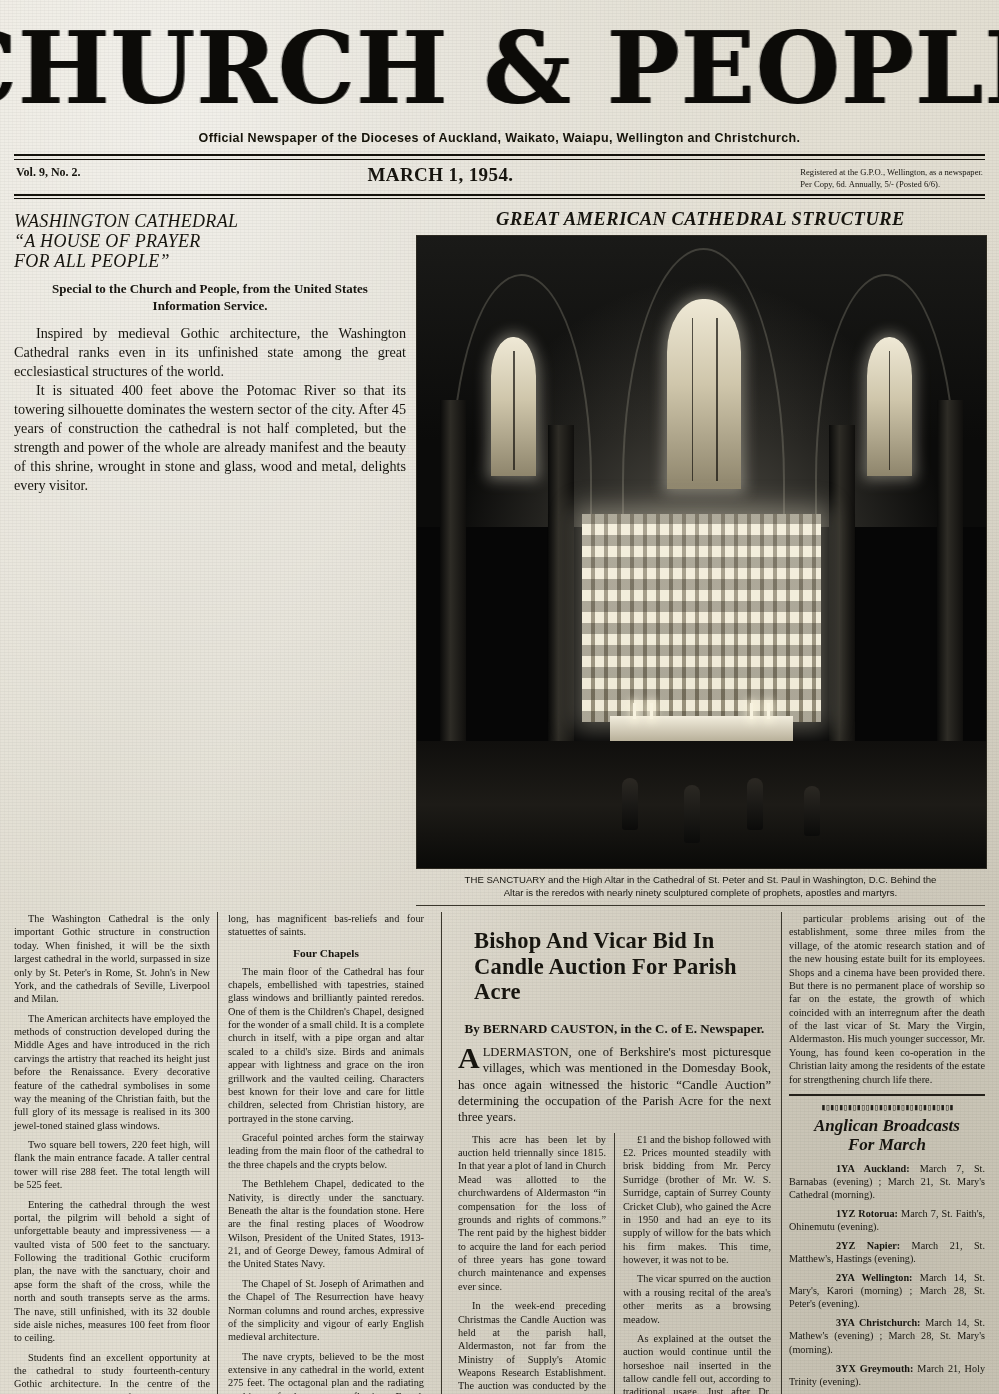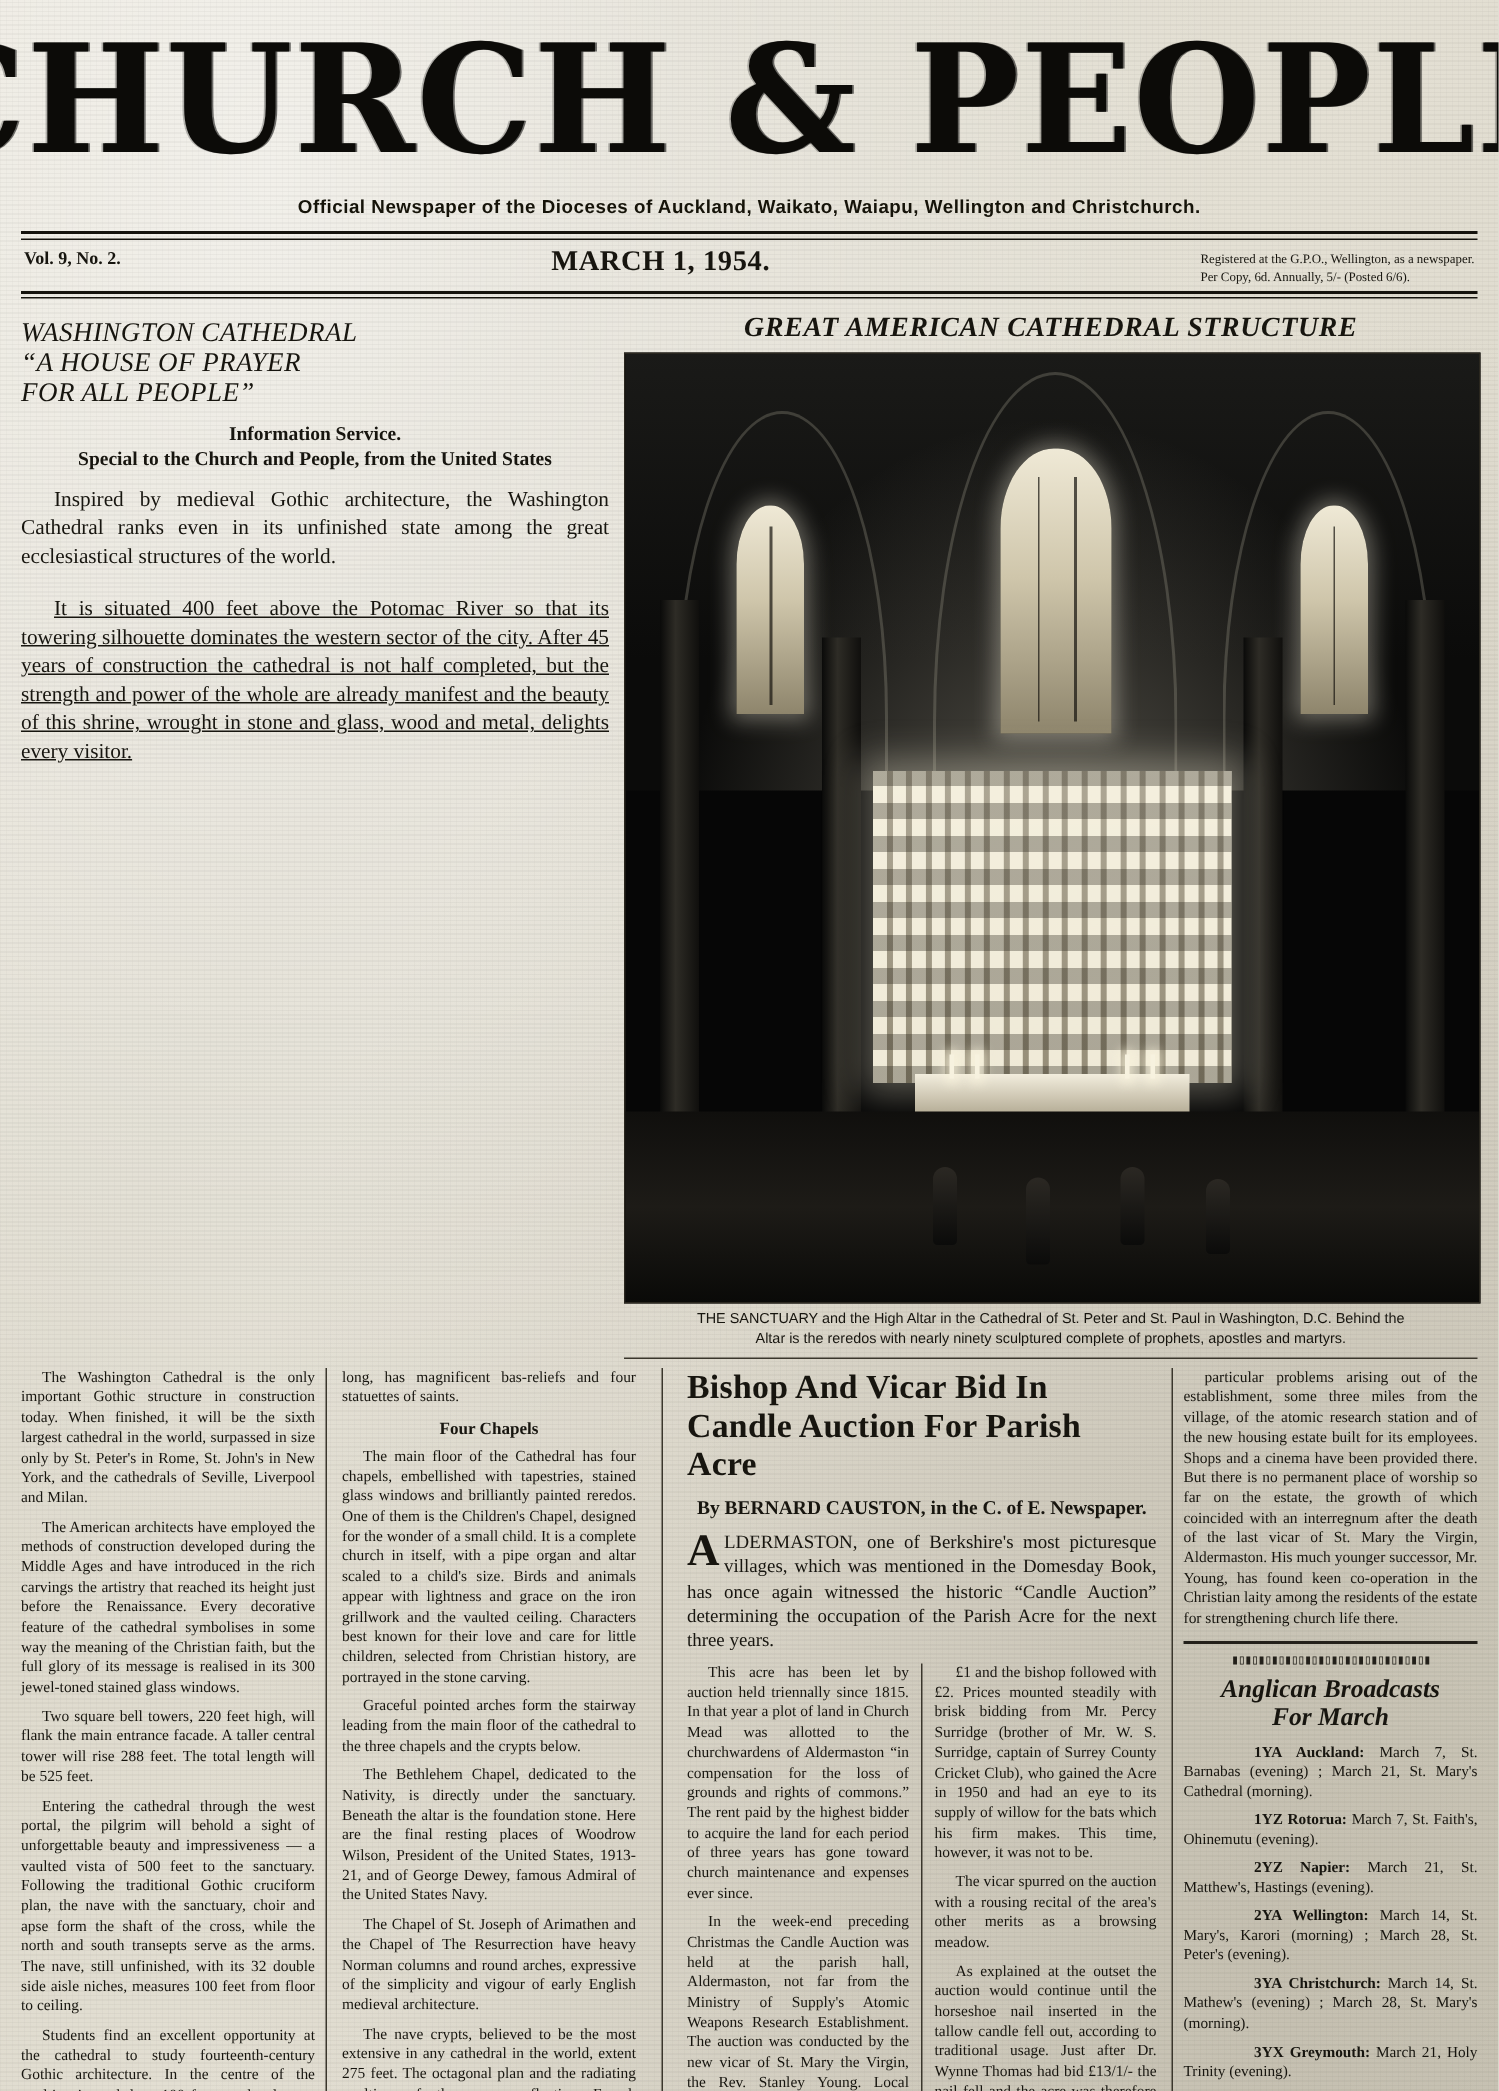--- a/index.html
+++ b/index.html
@@ -87,21 +87,21 @@
   }
   .deck div{white-space:nowrap;}
   .byline-special{
     text-align:center;font-weight:700;font-size:13px;
     margin:10px 0 2px 0;line-height:1.3;
   }
   .lead{
     font-size:14.2px;line-height:1.34;text-align:justify;
     margin:9px 0 0 0;text-indent:22px;
   }
-  .lead.second{margin-top:16px;text-decoration:underline;}
+  .lead.second{margin-top:0;}
 
   .photo-head{
     text-align:center;font-style:italic;font-weight:700;
     font-size:18.5px;letter-spacing:.5px;margin:2px 0 5px 0;
   }
   .photo{
     width:100%;height:632px;
     border:1px solid #2a271f;
     position:relative;overflow:hidden;
     background:#060606;
@@ -173,21 +173,21 @@
     text-align:center;font-weight:700;font-size:11.4px;
     margin:7px 0 4px 0;text-indent:0;font-family:"Liberation Serif",serif;
   }
   .colA{width:196px;flex:0 0 196px;border-right:1px solid #3a362c;padding-right:7px;}
   .colB{width:196px;flex:0 0 196px;padding-right:7px;}
   .vsep{width:1px;background:#3a362c;flex:0 0 1px;}
 
   .mid-block{flex:1;padding-left:6px;}
   .story-head{
     font-family:"Liberation Serif",serif;font-weight:700;
-    font-size:22.5px;line-height:1.14;margin:0;letter-spacing:.2px;
+    font-size:22.5px;line-height:1.14;margin:16px;letter-spacing:.2px;
   }
   .story-byline{
     font-weight:700;font-size:13px;text-align:center;margin:8px 0 7px 0;
   }
   .story-lead{
     font-size:12.6px;line-height:1.3;text-align:justify;margin:0 0 7px 0;
   }
   .dropcap{
     float:left;font-size:30px;line-height:.82;font-weight:700;
     padding:1px 3px 0 0;margin-top:1px;
@@ -234,22 +234,22 @@
 
     <div class="top-wrap">
 
       <div class="left-top">
         <div class="deck">
           <div>WASHINGTON CATHEDRAL</div>
           <div>“A HOUSE OF PRAYER</div>
           <div>FOR ALL PEOPLE”</div>
         </div>
         <div class="byline-special">
+          <div>Special to the Church and People, from the United States</div>
           <div>Information Service.</div>
-          <div>Special to the Church and People, from the United States</div>
         </div>
         <p class="lead">Inspired by medieval Gothic architecture, the Washington Cathedral ranks even in its unfinished state among the great ecclesiastical structures of the world.</p>
         <p class="lead second">It is situated 400 feet above the Potomac River so that its towering silhouette dominates the western sector of the city. After 45 years of construction the cathedral is not half completed, but the strength and power of the whole are already manifest and the beauty of this shrine, wrought in stone and glass, wood and metal, delights every visitor.</p>
       </div>
 
       <div class="right-top">
         <div class="photo-head">GREAT AMERICAN CATHEDRAL STRUCTURE</div>
         <div class="photo">
           <div class="cath" aria-hidden="true">
             <div class="vault"></div>

